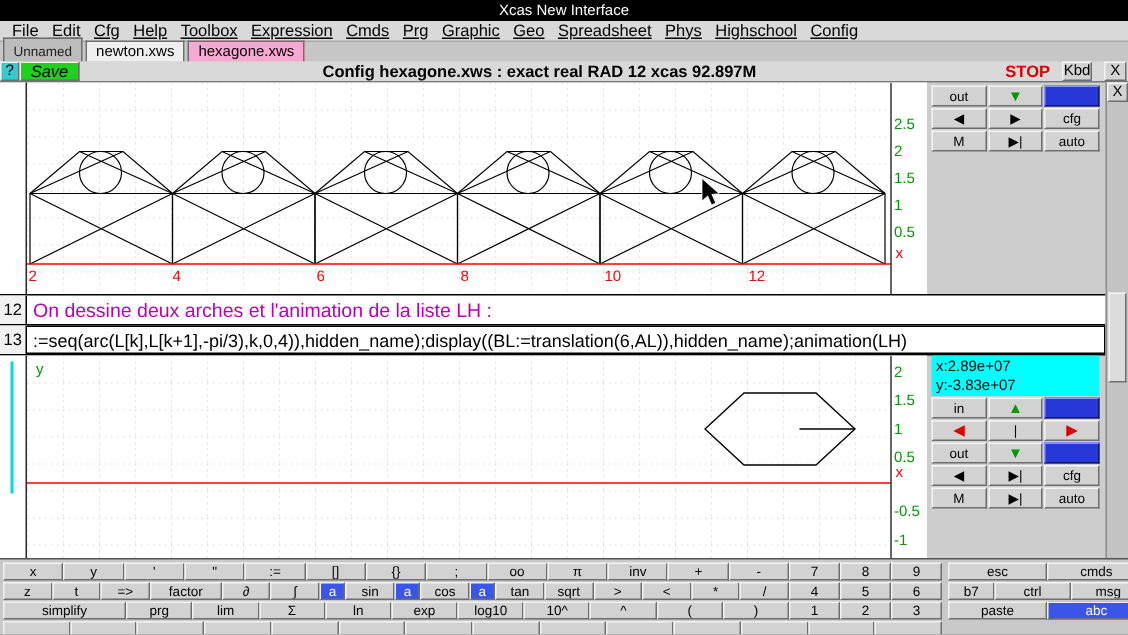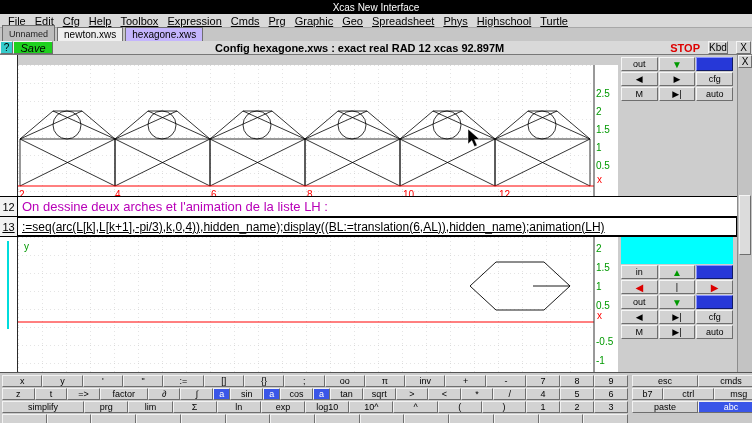--- a/index.html
+++ b/index.html
@@ -15,57 +15,57 @@
   .menubar { position:absolute; left:0; top:14px; width:752px; height:14px; background:#d9d9d9;
              display:flex; align-items:center; gap:9px; padding-left:8px; border-bottom:1px solid #a8a8a8; }
   .menu-item { font-size:11px; line-height:12px; color:#000; text-decoration:underline; white-space:nowrap; cursor:default; }
 
   
   .tabrow { position:absolute; left:0; top:28px; width:752px; height:13px; background:#c6c6c6;
             display:flex; align-items:flex-end; gap:2px; padding-left:2px; }
   .tab { height:14px; display:flex; align-items:center; padding:0 6px; border:1px solid #6f6f6f; border-bottom:none; font-size:10px; }
   .tab-dim { background:#bdbdbd; height:16px; font-size:9px; color:#222; }
   .tab-plain { background:#efefef; }
-  .tab-active { background:#c4b5fd; }
+  .tab-active { background:#f9a8d4; }
 
   
   .statusrow { position:absolute; left:0; top:41px; width:752px; height:14px; background:#d9d9d9;
                display:flex; align-items:center; border-bottom:1px solid #777; }
   .sbtn { height:13px; display:flex; align-items:center; justify-content:center; font-size:10px;
           border:1px solid; border-color:#f5f5f5 #6e6e6e #6e6e6e #f5f5f5; background:#d2d2d2; cursor:default; }
   .btn-help { width:13px; background:#35cbcb; }
   .btn-save { width:40px; background:#1ed11e; font-size:11px;font-style:italic; }
   .status-title { flex:1; text-align:center; font-size:11px; font-weight:bold; color:#000; overflow:hidden; white-space:nowrap; }
   .status-stop { color:#dd0000; font-size:11px; font-weight:bold; margin:0 8px 0 4px; }
   .btn-kbd { width:20px; margin-right:8px; }
   .btn-closex { width:15px; margin-right:1px; }
 
   
   .lstrip { position:absolute; left:0; width:18px; background:#fff; border-right:1px solid #2a2a2a; }
   #lstrip1 { top:55px; height:141px; }
   #lstrip2 { top:237px; height:135px; }
   #sel-line { position:absolute; left:7px; top:241px; width:2px; height:88px; background:#00dcdc; }
   .plot { position:absolute; left:18px; background:#fff; overflow:hidden; }
-  #plot1 { top:65px; width:600px; height:141px; }
+  #plot1 { top:55px; width:600px; height:141px; }
   #plot2 { top:237px; width:600px; height:135px; }
   .hline { position:absolute; left:0; width:737px; height:1px; background:#000; }
   #hline236 { top:236px; }
 
   .yticks { position:absolute; left:578px; }
   .ytick { height:18px; line-height:18px; font-size:10px; color:#009900; }
   #plot2 .ytick { height:19px; line-height:19px; }
   .xticks { position:absolute; left:0; top:124px; width:576px; display:flex; }
   .xtick { width:96px; padding-left:1px; font-size:10px; color:#ff0000; }
   .axis-xlabel { position:absolute; left:579px; font-size:10px; color:#ff0000; }
   .axis-ylabel { position:absolute; left:6px; top:4px; font-size:10px; color:#009900; }
 
   
   .levelrow { position:absolute; left:0; width:737px; height:20px; display:flex; background:#fff; border-top:1px solid #000; }
   #level12 { top:196px; }
-  #level13 { top:216px;text-decoration:underline; }
+  #level13 { top:216px; }
   .lnum { width:18px; border-right:1px solid #000; background:#f2f2f2; font-size:11px;
           display:flex; align-items:center; justify-content:center; }
   .lcontent { flex:1; display:flex; align-items:center; padding-left:4px; font-size:12px;
               white-space:nowrap; overflow:hidden; color:#000; }
   .comment { color:#b800b8; font-size:13px; }
   #level13 .lcontent { border:1px solid #000; border-left:none; }
 
   
   .panel { position:absolute; left:621px; width:112px; display:grid; grid-template-columns:repeat(3,1fr);
            gap:1px;border-radius:12px; }
@@ -133,21 +133,21 @@
       <span class="menu-item">Graphic</span>
 
       <span class="menu-item">Geo</span>
 
       <span class="menu-item">Spreadsheet</span>
 
       <span class="menu-item">Phys</span>
 
       <span class="menu-item">Highschool</span>
 
-      <span class="menu-item">Turtle</span>
+      <span class="menu-item">Config</span>
 
   </div>
 
   <div class="tabrow">
 
       <div class="tab tab-dim">
         <span>Unnamed</span>
       </div>
 
       <div class="tab tab-plain">
@@ -289,20 +289,22 @@
 
         <div class="ytick">-0.5</div>
 
         <div class="ytick">-1</div>
 
     </div>
     <span class="axis-xlabel" style="top:73px;">x</span>
   </div>
 
   <div id="coords">
+    <div>x:2.89e+07</div>
+    <div>y:-3.83e+07</div>
   </div>
   <div class="panel" id="panel2">
 
       <div class="pbtn">in</div>
 
       <div class="pbtn green">▲</div>
 
       <div class="pbtn bluefill"></div>
 
       <div class="pbtn red">◀</div>

